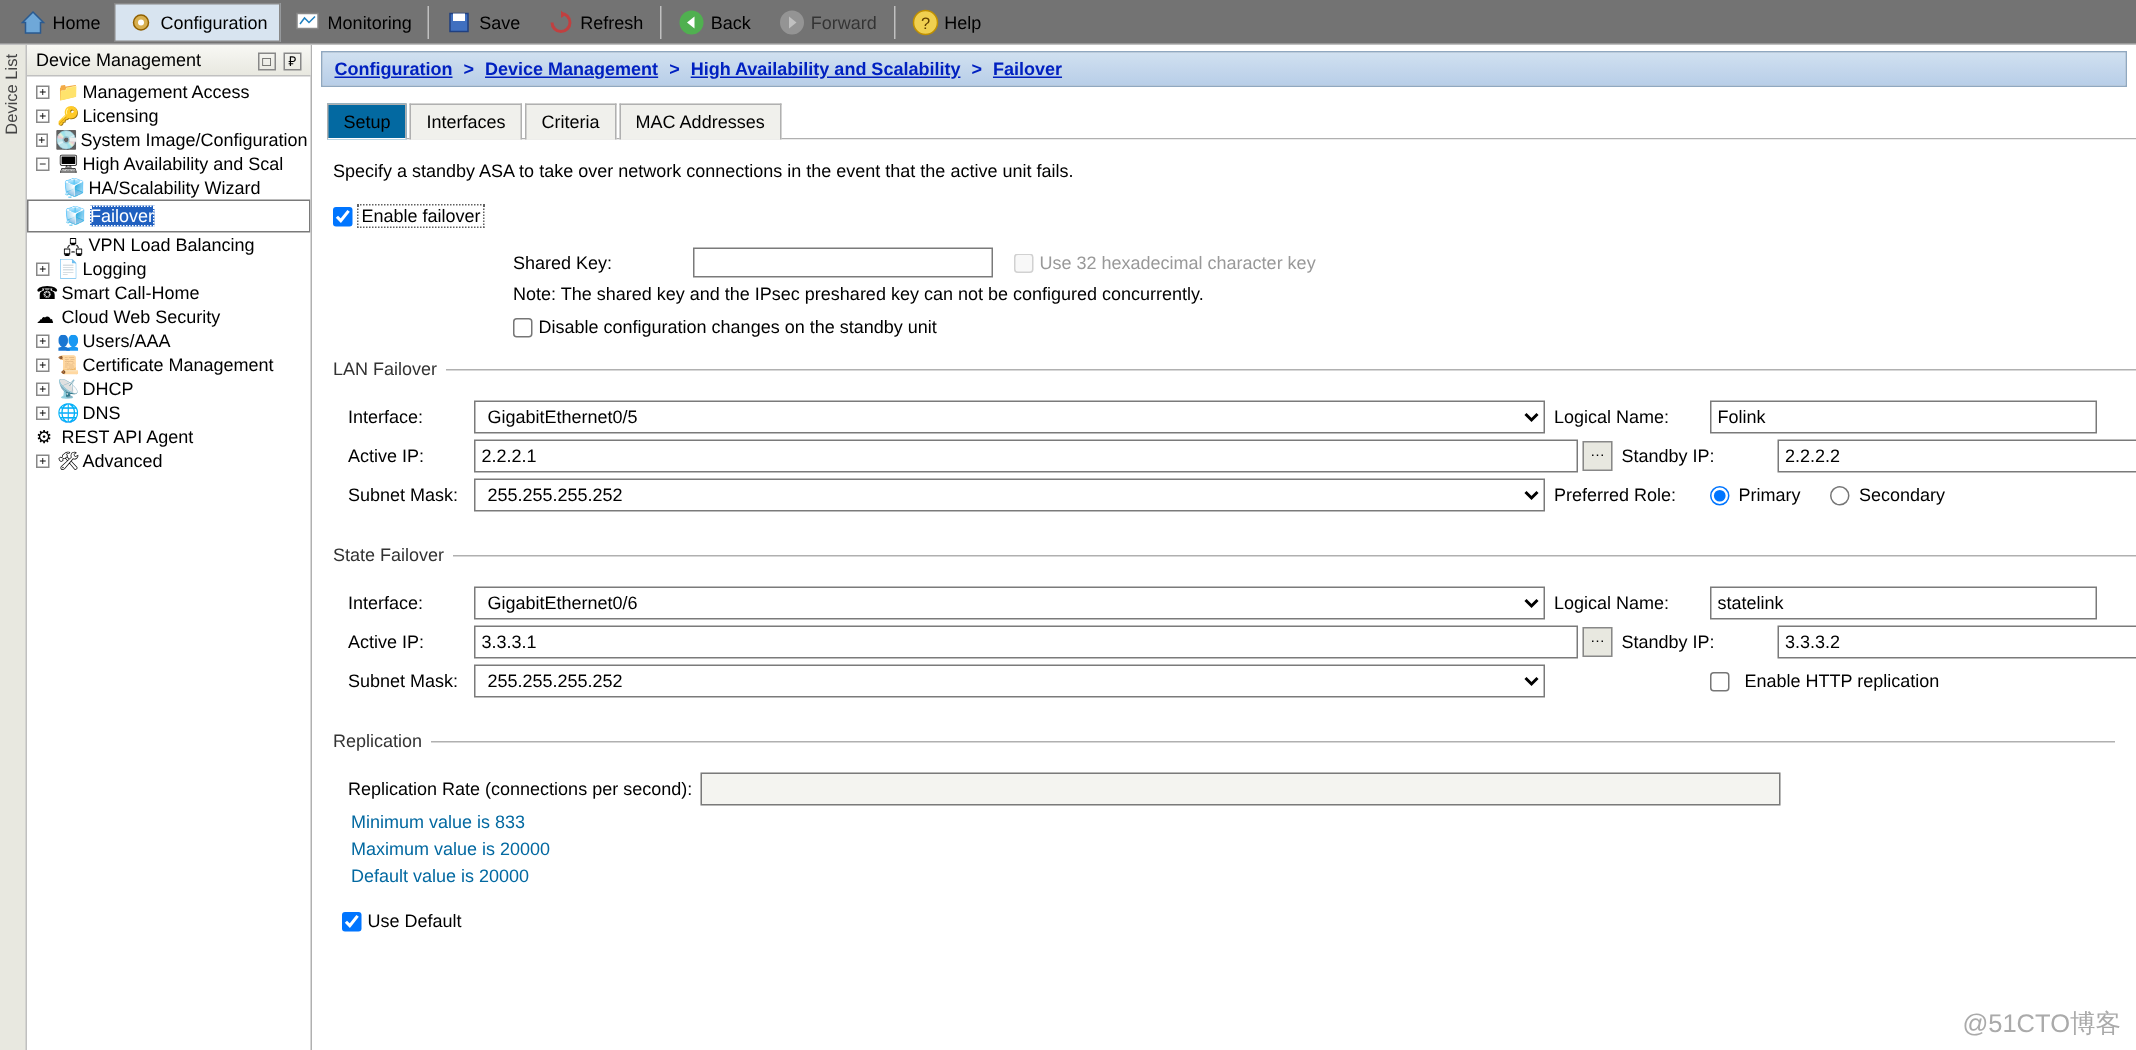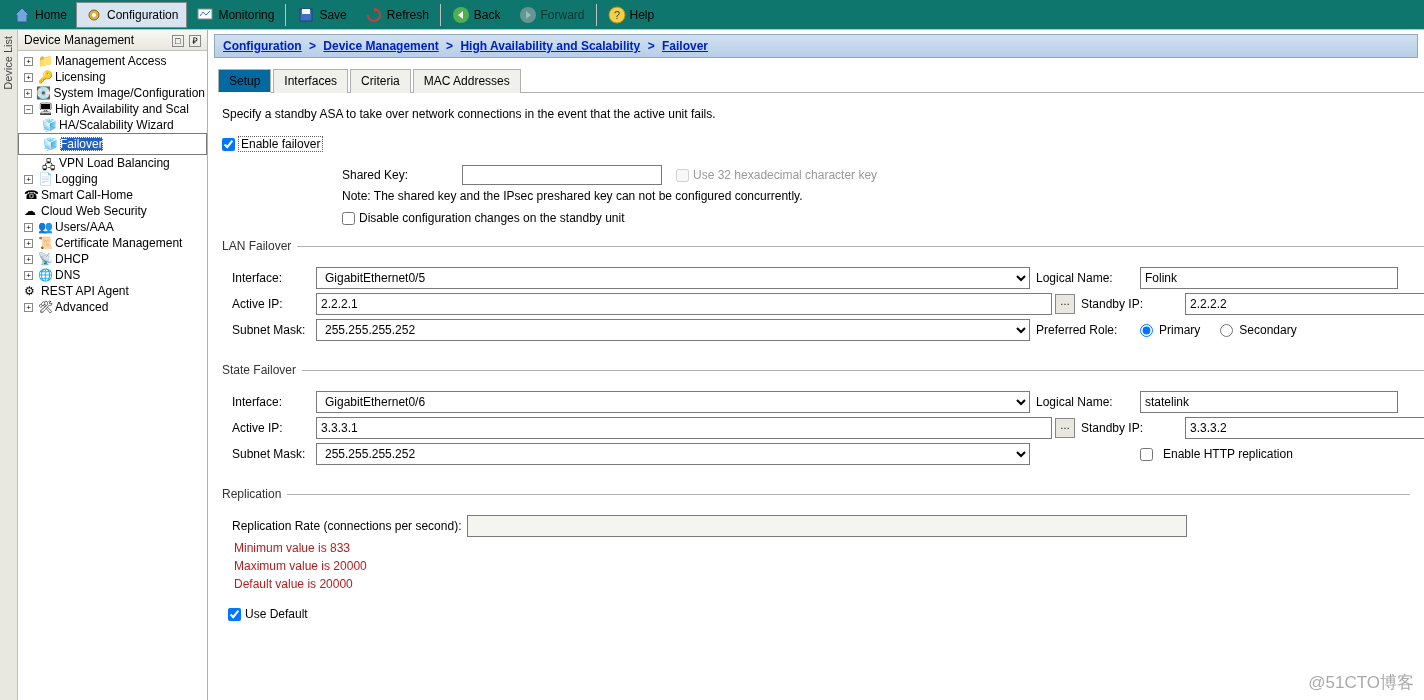--- a/index.html
+++ b/index.html
@@ -1,18 +1,18 @@
 <!DOCTYPE html>
 <html><head>
 <meta charset="utf-8">
 <style>
 * { box-sizing: border-box; margin: 0; padding: 0; }
 body { font-family: "SimSun", "MS Sans Serif", sans-serif; font-size: 12px; background: #fff; color: #000; }
 
-.toolbar { display: flex; align-items: center; background: #0f766e; border-bottom: 1px solid #c0c0c0; padding: 2px 4px; height: 30px; }
+.toolbar { display: flex; align-items: center; background: #737373; border-bottom: 1px solid #c0c0c0; padding: 2px 4px; height: 30px; }
 .tb-btn { display: flex; align-items: center; gap: 4px; padding: 3px 8px; border: 1px solid transparent; cursor: pointer; }
 .tb-btn.active { border: 1px solid #888; background: #d8e4f0; }
 .tb-ico { width: 18px; height: 18px; display: inline-block; }
 .tb-sep { width: 1px; height: 22px; background: #c0c0c0; margin: 0 2px; }
 
 .layout { display: flex; height: calc(100vh - 30px); }
 .side-tab { width: 18px; background: #e8e8e0; border-right: 1px solid #c0c0c0; position: relative; }
 .side-tab-label { writing-mode: vertical-rl; transform: rotate(180deg); font-size: 11px; padding: 6px 2px; color: #444; }
 
 .sidebar { width: 190px; border-right: 1px solid #b0b0b0; display: flex; flex-direction: column; }
@@ -49,21 +49,21 @@
 
 .grid-row { display: flex; align-items: center; margin: 4px 0; gap: 6px; }
 .gl { width: 88px; padding-left: 10px; }
 .sel, .inp { border: 1px solid #7a7a7a; padding: 2px 4px; height: 22px; font-family: inherit; font-size: 12px; background: #fff; }
 .wlong { width: 714px; }
 .wact { width: 736px; }
 .glr { width: 98px; }
 .inp-r { width: 258px; }
 .dots-btn { width: 20px; height: 20px; border: 1px solid #888; background: #e8e8e0; font-size: 10px; line-height: 14px; text-align: center; cursor: pointer; margin-left: -3px; }
 
-.hint { margin: 4px 0 4px 12px; color: #b91c1c; }
+.hint { margin: 4px 0 4px 12px; color: #0369a1; }
 .watermark { position: fixed; bottom: 6px; right: 10px; color: #aaa; font-size: 17px; }
 </style>
 </head>
 <body>
 
 <div class="toolbar">
   <div class="tb-btn">
     <span class="tb-ico"><svg viewBox="0 0 18 18">
           <path d="M2 9 L9 2 L16 9 L14 9 L14 16 L4 16 L4 9 Z" fill="#6fa8d8" stroke="#2a5a90"></path>
         </svg></span>

